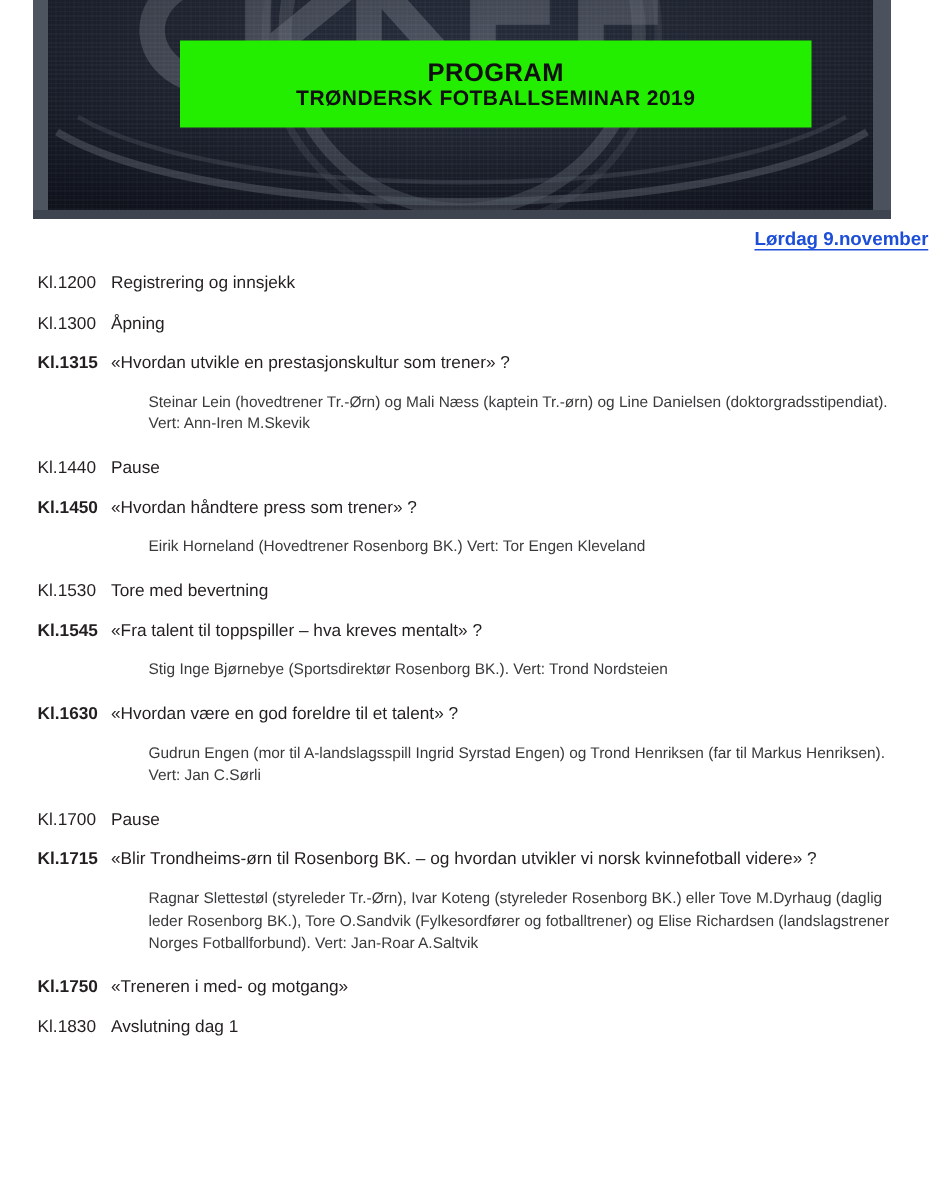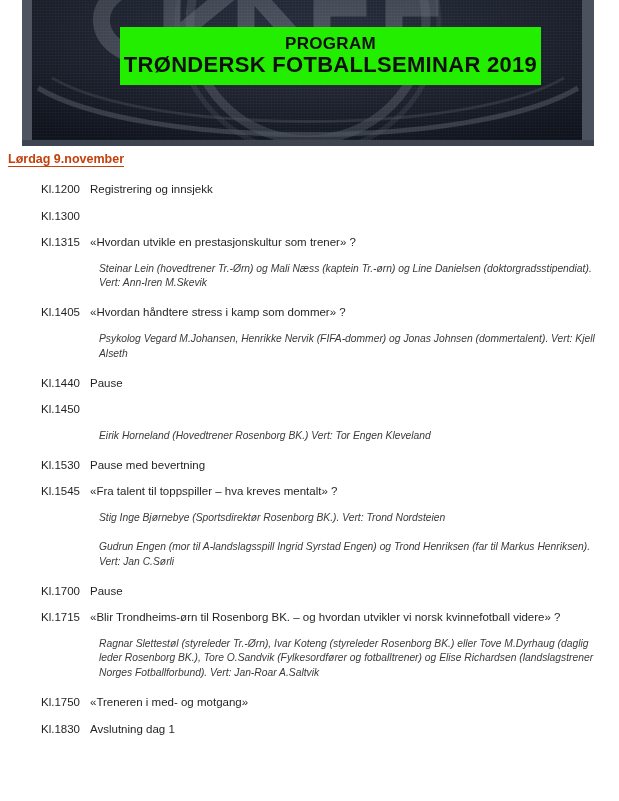--- a/index.html
+++ b/index.html
@@ -72,73 +72,71 @@
     justify-content: center;
     text-align: center;
   }
   .title-line {
     color: #101010;
     font-weight: bold;
     letter-spacing: .3px;
     line-height: 1.12;
   }
   .title-line-1 { font-size: 17px; }
-  .title-line-2 { font-size: 22px; }
+  .title-line-2 { font-size: 14px; }
 
   
   .doc {
     position: absolute;
     left: 0;
     top: 152px;
     width: 619px;
   }
   .day-heading {
-    text-align: left;
+    text-align: right;
     font-size: 12.5px;
     font-weight: bold;
-    color: #c2410c;
+    color: #1d4ed8;
     text-decoration: underline;
     text-underline-offset: 3px;
     padding-left: 8px;
     margin-bottom: 16px;
   }
 
   .row {
     display: flex;
     align-items: flex-end;
     margin-bottom: 11px;
-    margin-left: 16px;
   }
   .time {
     width: 74px;
     flex: 0 0 74px;
     padding-left: 25px;
     box-sizing: border-box;
     font-size: 11.5px;
     color: #231f20;
     white-space: nowrap;
     line-height: 1.35;
   }
-  .time.bold { font-weight: normal; }
+  .time.bold { font-weight: bold; }
   .topic {
     flex: 1 1 auto;
     padding-right: 6px;
     font-size: 11.5px;
     line-height: 1.35;
     color: #231f20;
   }
   .topic.bold { font-weight: normal; }
 
   .detail {
     margin: 7px 0 0 99px;
     padding-right: 12px;
     font-size: 10.3px;
     line-height: 1.45;
     color: #3a3a3c;
-    font-style: italic;
   }
   .gap-after { margin-bottom: 14px; }
 </style>
 </head>
 <body>
 
 <div class="banner">
 
   <div class="banner-art">
     <svg width="572" height="146" viewBox="0 0 572 146" preserveAspectRatio="none">
@@ -185,62 +183,61 @@
   <div id="entries">
       <div>
         <div class="row">
           <div class="time">Kl.1200</div>
           <div class="topic">Registrering og innsjekk</div>
         </div>
       </div>
       <div>
         <div class="row">
           <div class="time">Kl.1300</div>
+          <div class="topic">Åpning</div>
         </div>
       </div>
       <div>
         <div class="row">
           <div class="time bold">Kl.1315</div>
           <div class="topic bold">«Hvordan utvikle en  prestasjonskultur som trener» ?</div>
         </div>
         <div class="detail gap-after">Steinar Lein (hovedtrener Tr.-Ørn) og Mali Næss (kaptein Tr.-ørn) og Line Danielsen (doktorgradsstipendiat). Vert: Ann-Iren M.Skevik</div>
       </div>
       <div>
         <div class="row">
-          <div class="time bold">Kl.1405</div>
-          <div class="topic bold">«Hvordan håndtere stress i kamp som dommer» ?</div>
-        </div>
-        <div class="detail gap-after">Psykolog Vegard M.Johansen, Henrikke Nervik (FIFA-dommer) og Jonas Johnsen (dommertalent). Vert: Kjell Alseth</div>
-      </div>
-      <div>
-        <div class="row">
           <div class="time">Kl.1440</div>
           <div class="topic">Pause</div>
         </div>
       </div>
       <div>
         <div class="row">
           <div class="time bold">Kl.1450</div>
+          <div class="topic bold">«Hvordan håndtere press som trener» ?</div>
         </div>
         <div class="detail gap-after">Eirik Horneland (Hovedtrener Rosenborg BK.) Vert: Tor Engen Kleveland</div>
       </div>
       <div>
         <div class="row">
           <div class="time">Kl.1530</div>
-          <div class="topic">Pause med bevertning</div>
+          <div class="topic">Tore med bevertning</div>
         </div>
       </div>
       <div>
         <div class="row">
           <div class="time bold">Kl.1545</div>
           <div class="topic bold">«Fra talent til toppspiller – hva kreves mentalt» ?</div>
         </div>
         <div class="detail gap-after">Stig Inge Bjørnebye (Sportsdirektør Rosenborg BK.). Vert: Trond Nordsteien</div>
       </div>
       <div>
+        <div class="row">
+          <div class="time bold">Kl.1630</div>
+          <div class="topic bold">«Hvordan være en god foreldre til et talent» ?</div>
+        </div>
         <div class="detail gap-after">Gudrun Engen (mor til A-landslagsspill Ingrid Syrstad Engen) og Trond Henriksen (far til Markus Henriksen). Vert: Jan C.Sørli</div>
       </div>
       <div>
         <div class="row">
           <div class="time">Kl.1700</div>
           <div class="topic">Pause</div>
         </div>
       </div>
       <div>
         <div class="row">

